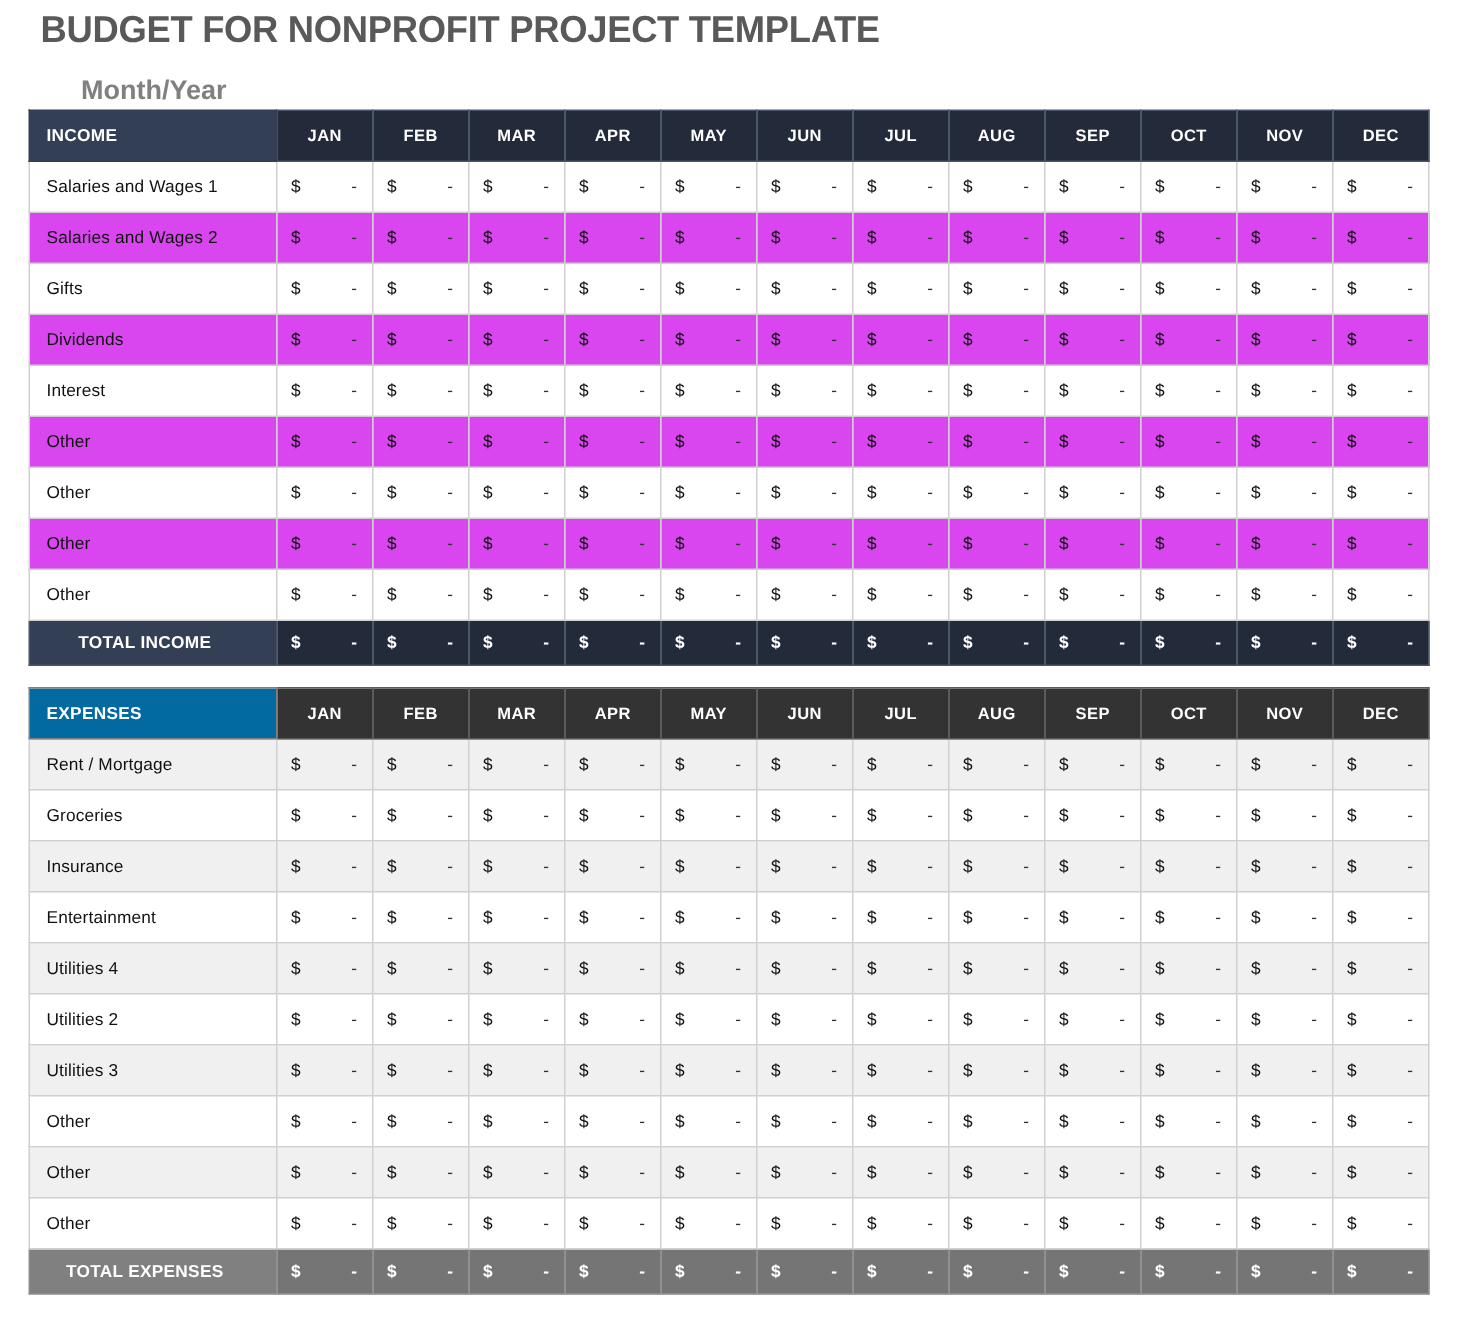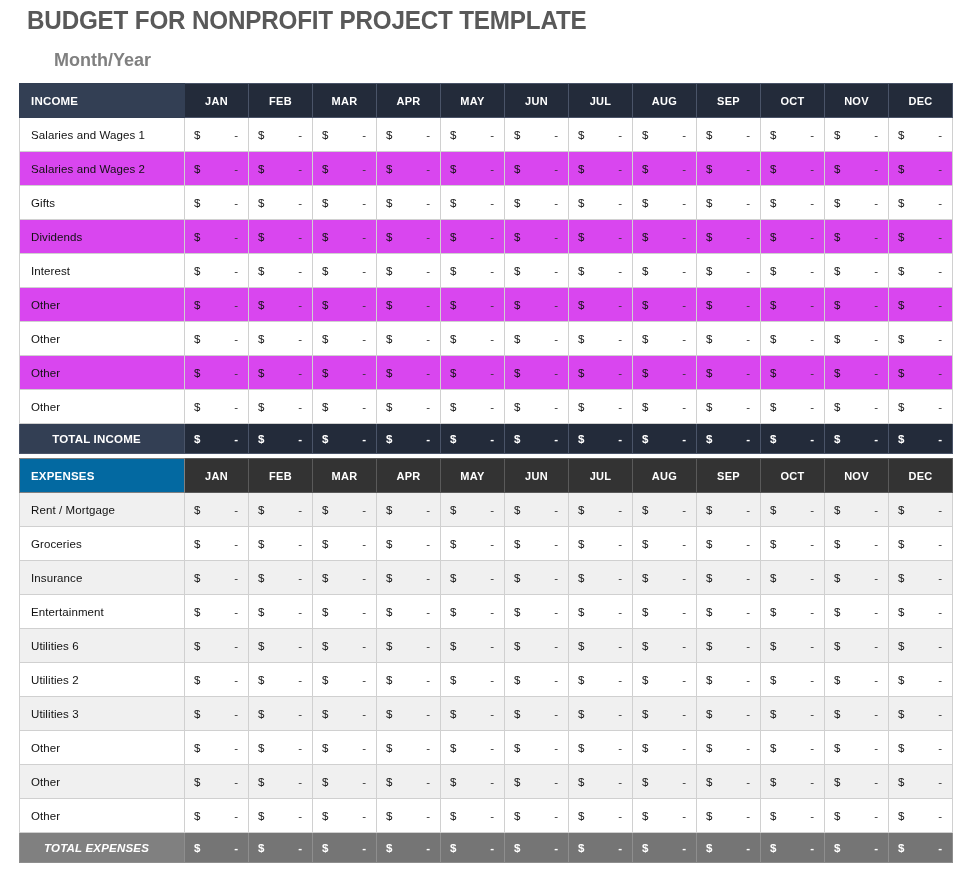--- a/index.html
+++ b/index.html
@@ -42,21 +42,21 @@
     color: #808080;
     white-space: nowrap;
     margin-left: 29px;
   }
 
   .tbl-wrap {
     position: absolute;
     left: 19px;
     width: 933px;
   }
-  #income-table-wrap { top: 83px; }
+  #income-table-wrap { top: 73px; }
   #expenses-table-wrap { top: 458px; }
 
   table.budget {
     border-collapse: collapse;
     table-layout: fixed;
     width: 933px;
     font-size: 11px;
   }
   table.budget col.label-col { width: 165px; }
   table.budget col.month-col { width: 64px; }
@@ -130,21 +130,21 @@
     font-weight: bold;
     letter-spacing: 0.2px;
   }
   tr.total-row td.money .money-sym,
   tr.total-row td.money .money-val {
     color: #ffffff;
     font-weight: bold;
   }
   #income-table tr.total-row td.total-label { background: #333f54; border-color: #4a5468; }
   #income-table tr.total-row td.money { background: #232b3a; border-color: #4a5468; }
-  #expenses-table tr.total-row td.total-label { background: #808080; border-color: #8e8e8e; font-style: italic; }
+  #expenses-table tr.total-row td.total-label { background: #808080; border-color: #8e8e8e; }
   #expenses-table tr.total-row td.money { background: #757575; border-color: #8e8e8e; }
 </style>
 </head>
 <body>
 
 <div class="page">
 
   <div class="title">BUDGET FOR NONPROFIT PROJECT TEMPLATE</div>
   <div class="subtitle">Month/Year</div>
 
@@ -1268,21 +1268,21 @@
               </div>
             </td>
             <td class="money">
               <div class="money-inner">
                 <span class="money-sym">$</span>
                 <span class="money-val">-</span>
               </div>
             </td>
           </tr>
           <tr class="alt">
-            <td class="row-label">Utilities 6</td>
+            <td class="row-label">Utilities 4</td>
             <td class="money">
               <div class="money-inner">
                 <span class="money-sym">$</span>
                 <span class="money-val">-</span>
               </div>
             </td>
             <td class="money">
               <div class="money-inner">
                 <span class="money-sym">$</span>
                 <span class="money-val">-</span>

